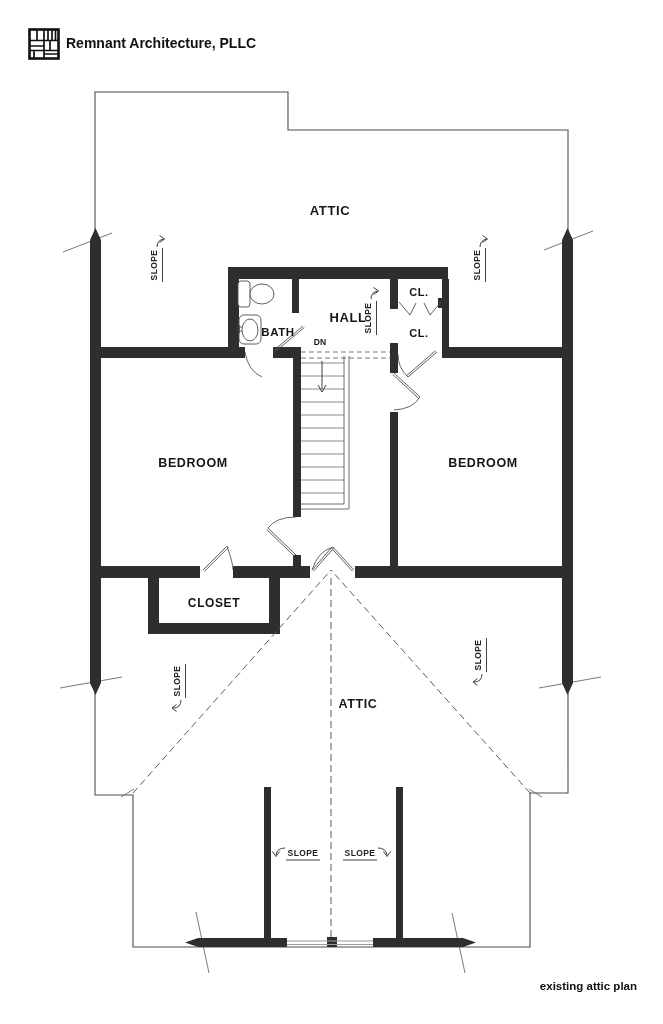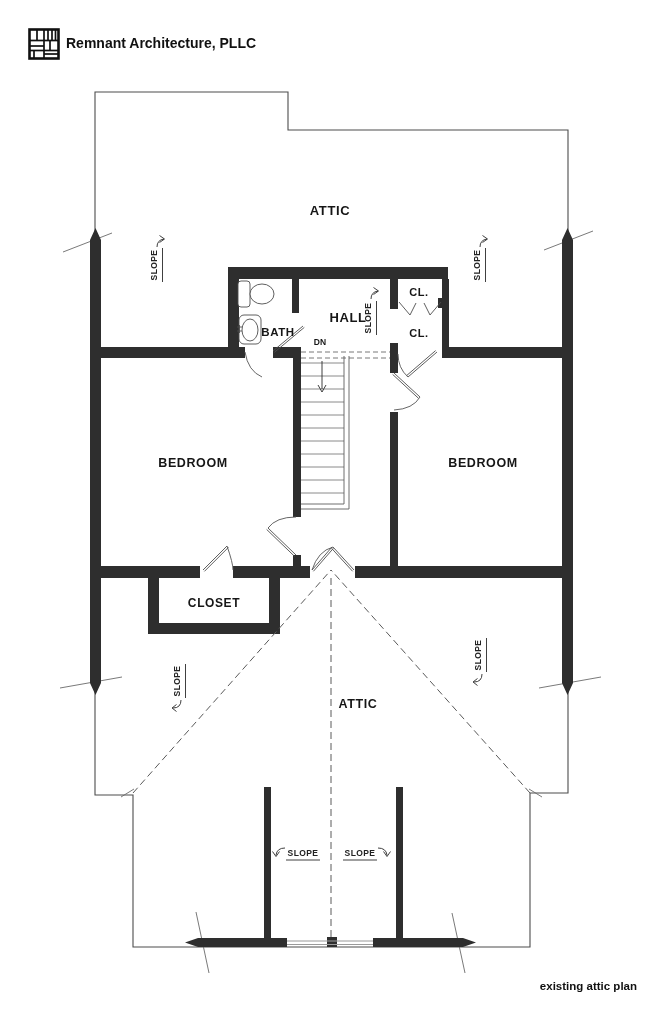--- a/index.html
+++ b/index.html
@@ -1,17 +1,17 @@
 <!DOCTYPE html>
 <html><head>
 <meta charset="utf-8">
 <style>
   html,body{margin:0;padding:0;background:#ffffff;}
   .page{position:relative;width:663px;height:1024px;background:#ffffff;overflow:hidden;
-        font-family:"Liberation Sans", sans-serif;}
+        font-family:"Liberation Sans", sans-serif;border-radius:11px;}
   svg{display:block}
   .room-label{font-family:"Liberation Sans",sans-serif;font-weight:bold;fill:#161616;letter-spacing:.6px;}
   .small-label{font-family:"Liberation Sans",sans-serif;font-weight:bold;fill:#161616;}
   .slope-text{font-family:"Liberation Sans",sans-serif;font-weight:bold;font-size:8.5px;fill:#222;letter-spacing:.4px;}
   .firm{font-family:"Liberation Sans",sans-serif;font-weight:bold;font-size:14px;fill:#111;}
   .caption{font-family:"Liberation Sans",sans-serif;font-weight:bold;font-size:11.5px;fill:#111;}
   .thin{stroke:#4d4d4d;stroke-width:1.1;fill:none;}
   .tick{stroke:#6a6a6a;stroke-width:0.9;fill:none;}
   .wall{fill:#2e2e2e;stroke:none;}
   .dash{stroke:#5a5a5a;stroke-width:1;fill:none;stroke-dasharray:7 4;}

